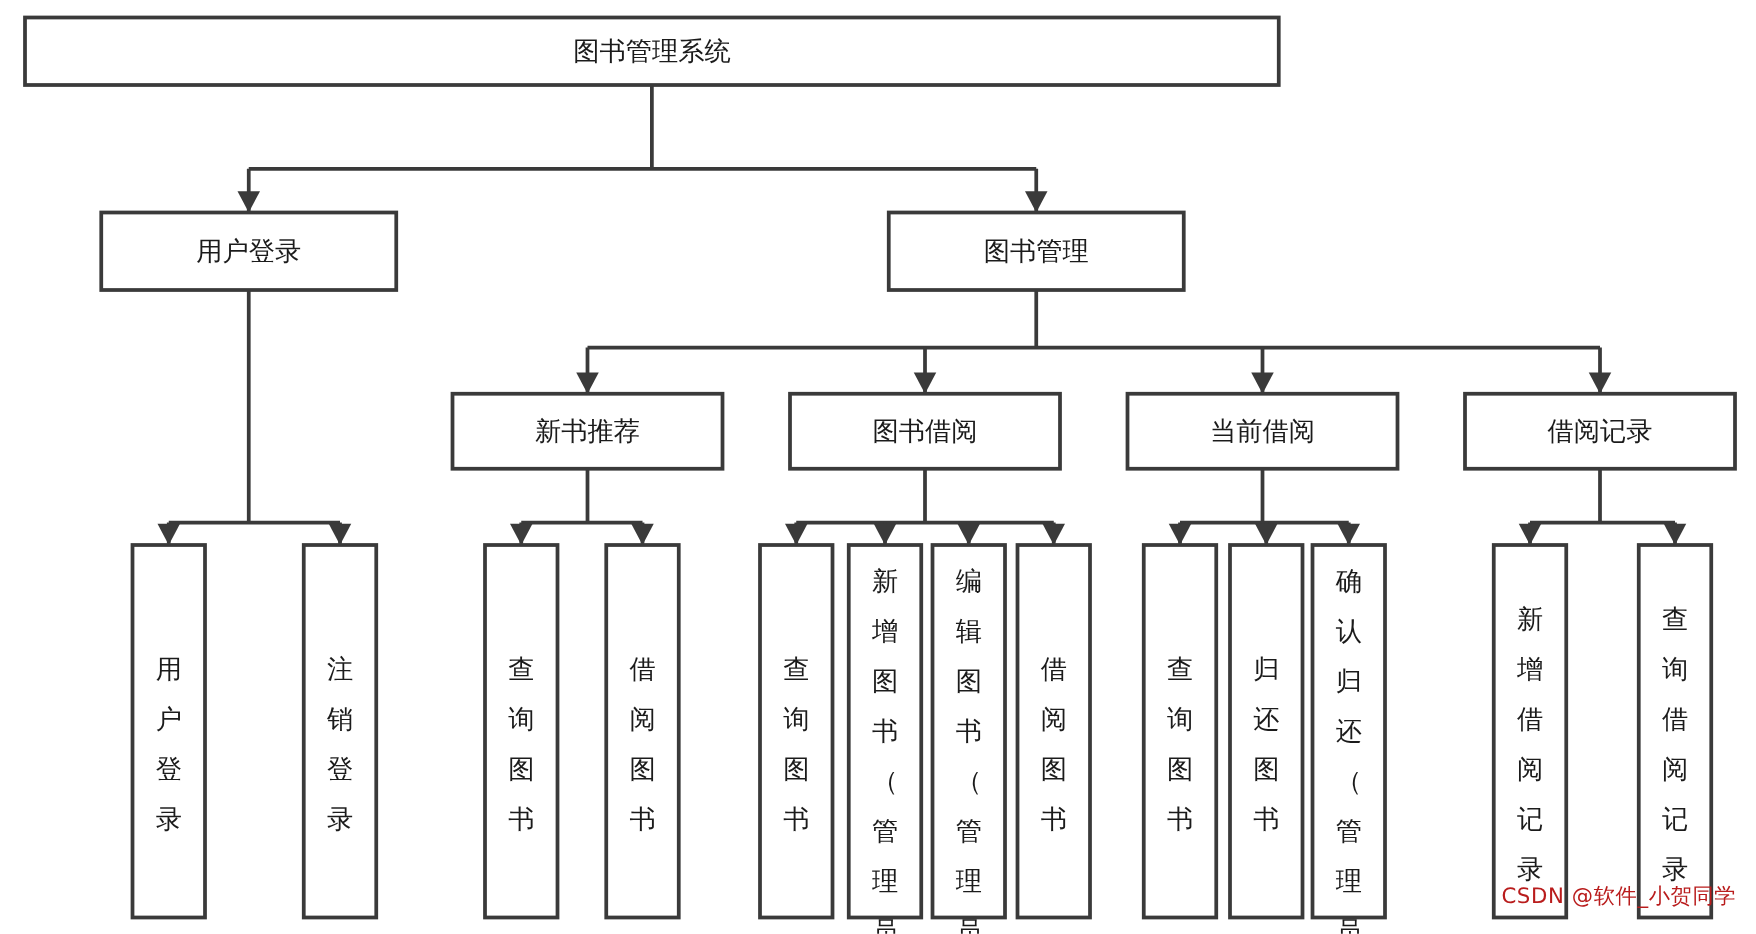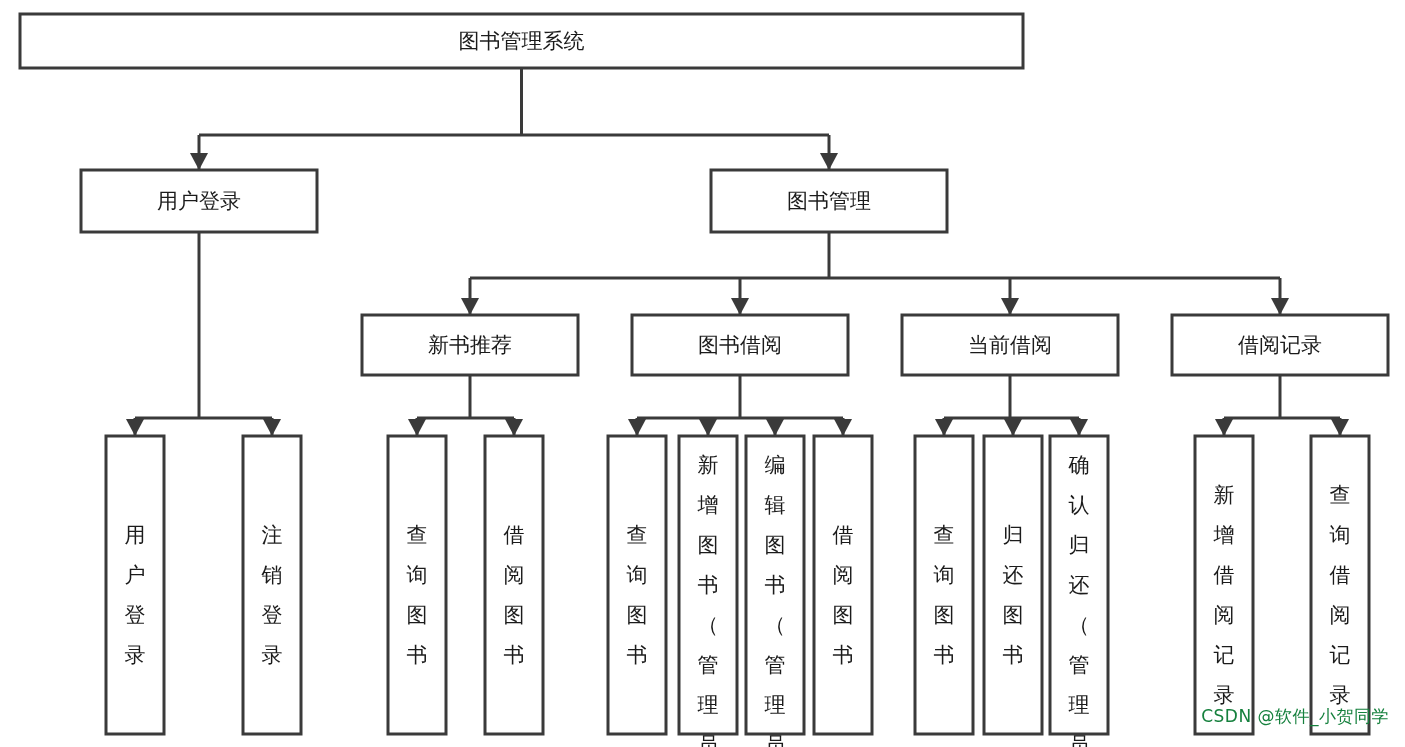--- a/index.html
+++ b/index.html
@@ -12,21 +12,21 @@
   .nodebox{fill:#ffffff;stroke:#3a3a3a;stroke-width:3;}
   .conn{stroke:#3a3a3a;stroke-width:3;fill:none;stroke-linecap:butt;}
   .arrowhead{fill:#3a3a3a;stroke:none;}
   .hlabel{
     font-family:"DejaVu Sans","Liberation Sans",sans-serif;
     font-size:21px;fill:#1b1b1b;text-anchor:middle;dominant-baseline:middle;
   }
   .watermark{
     position:absolute;right:16px;bottom:6px;
     font-family:"DejaVu Sans","Liberation Sans",sans-serif;
-    font-size:17px;color:#15803d;white-space:nowrap;letter-spacing:0.5px;
+    font-size:17px;color:#b91c1c;white-space:nowrap;letter-spacing:0.5px;
     pointer-events:none;user-select:none;
   }
 </style>
 </head>
 <body>
 
 <div id="diagram-root">
   <svg id="diagram-svg" width="1405" height="747" viewBox="0 0 1405 747" xmlns="http://www.w3.org/2000/svg">
     <g id="connectors-layer">
         <g>

